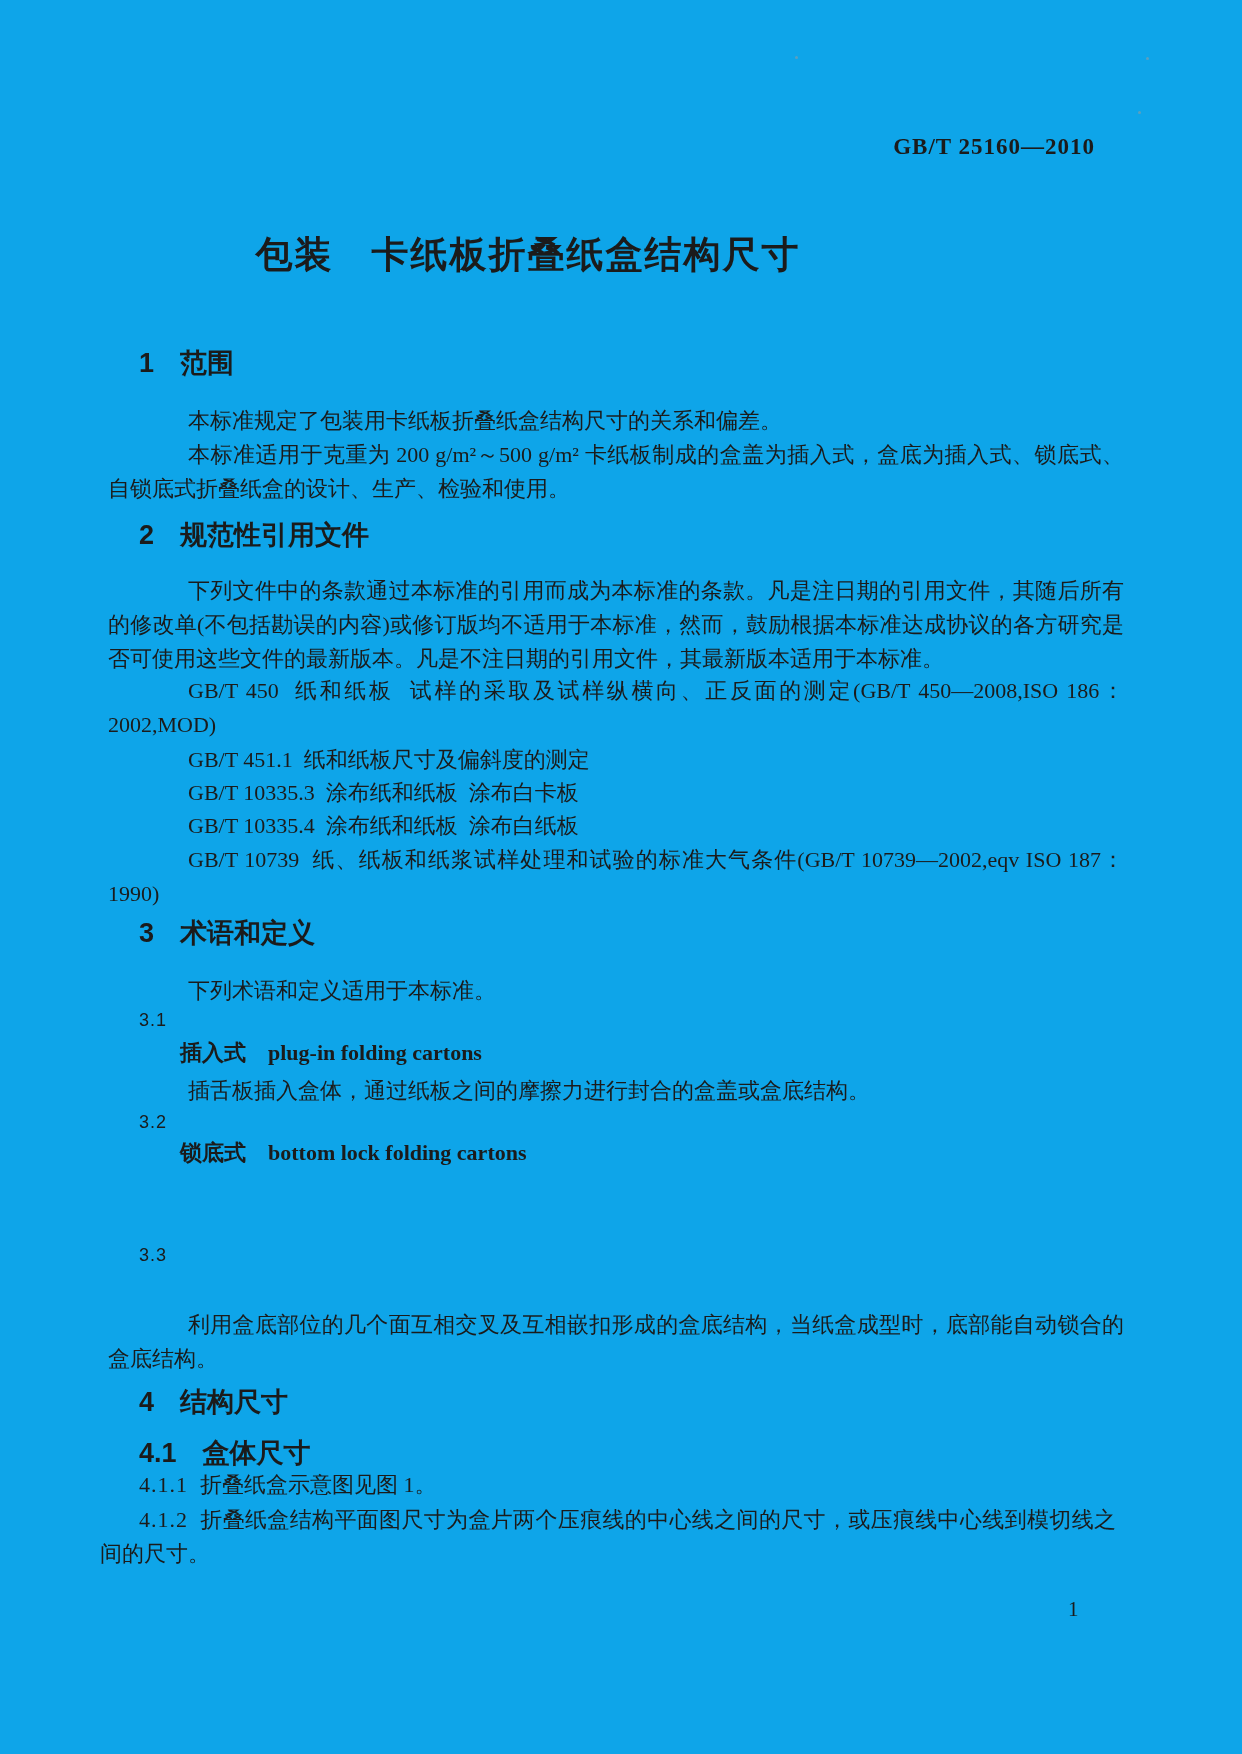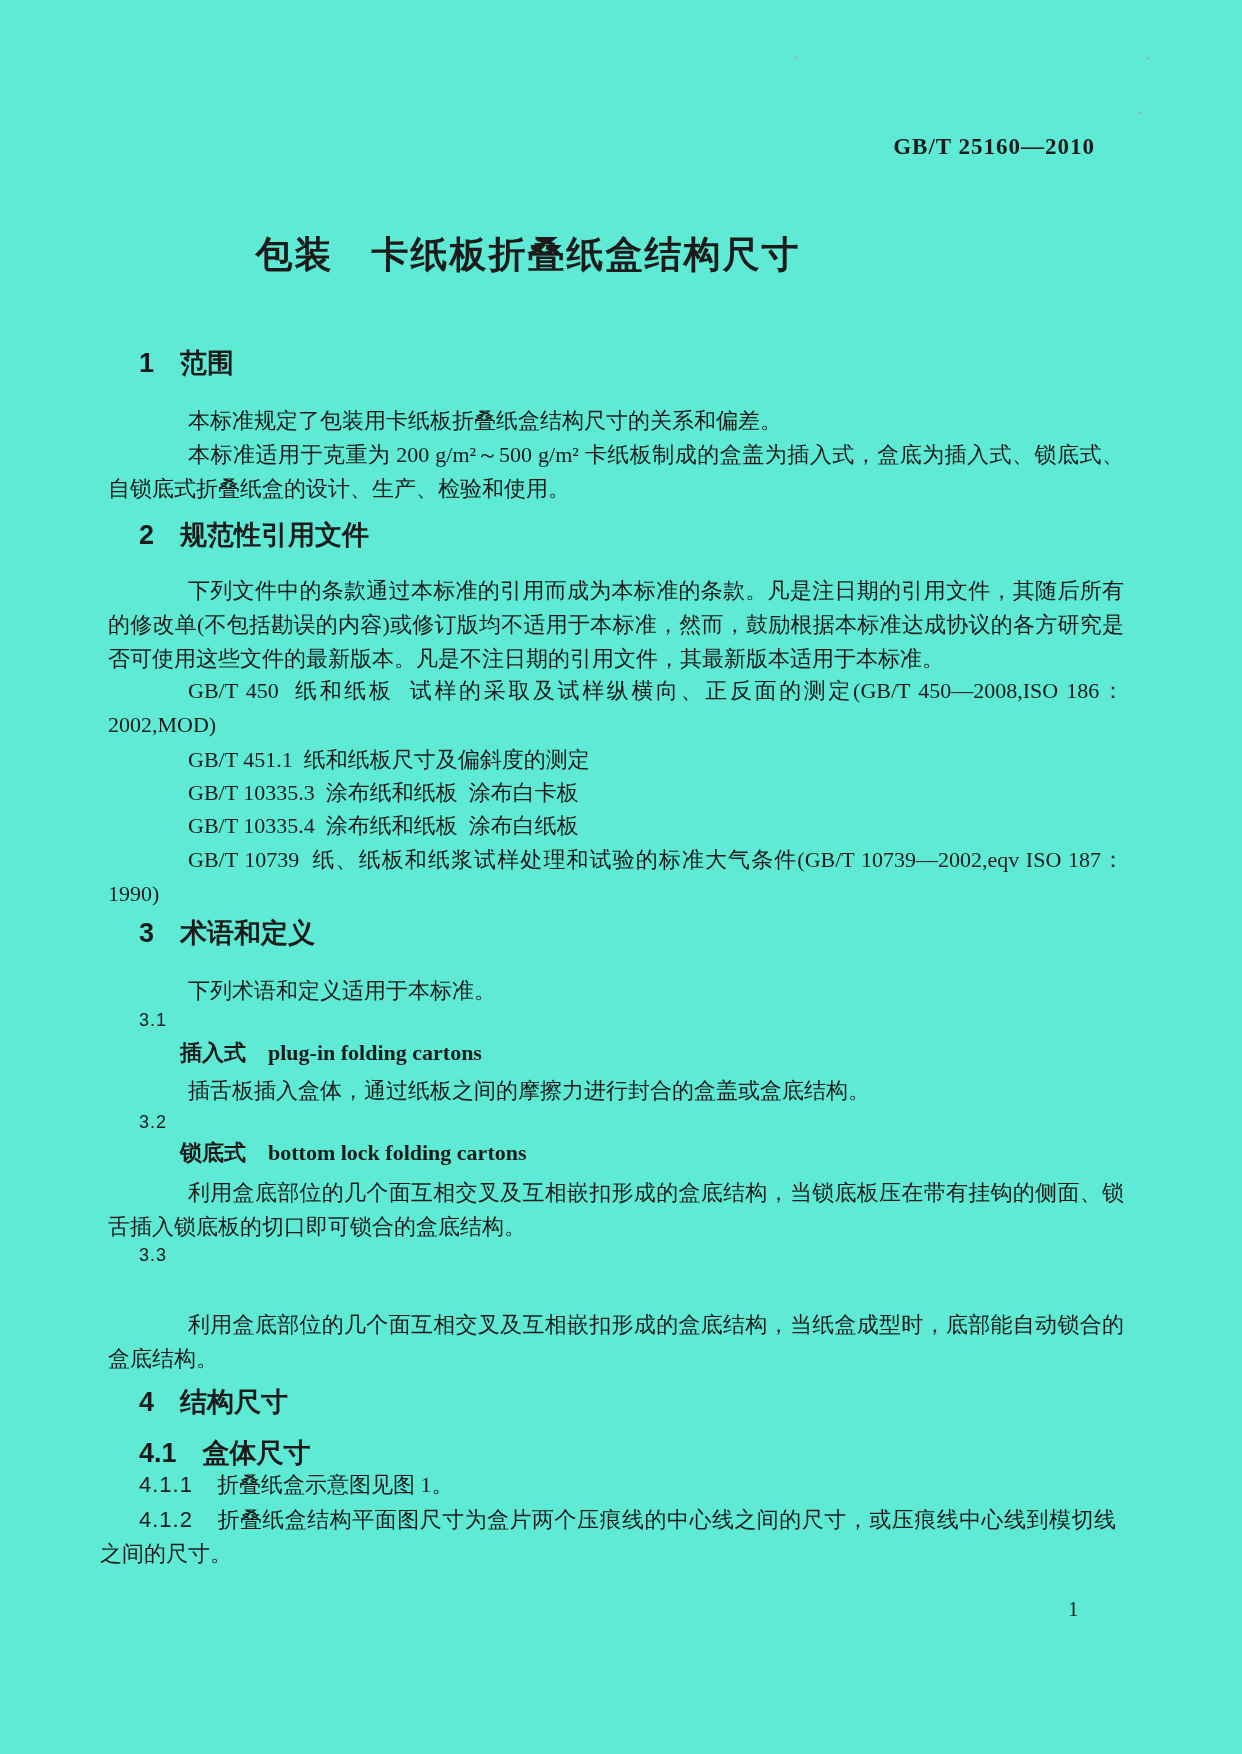--- a/index.html
+++ b/index.html
@@ -1,19 +1,19 @@
 <!DOCTYPE html>
 <html lang="zh"><head>
 <meta charset="utf-8">
 <style>
   html,body{margin:0;padding:0;background:#e8e8e8;}
   .page{
     position:relative;
     width:1242px;height:1754px;
-    background:#5eead4;
+    background:#0ea5e9;
     color:#1b1b1b;
     font-family:"Liberation Serif","DejaVu Serif",serif;
     overflow:hidden;
     margin:0 auto;
   }
   .blk{
     position:absolute;
     left:100px;
     width:1016px;
     font-size:22px;
@@ -69,23 +69,23 @@
     font-family:"Liberation Serif","DejaVu Serif",serif;
     font-weight:700;
     margin-left:22px;
   }
   .clause-p{
     text-align:justify;
     margin:0;
     text-indent:39px;
   }
   .clause-p .cnum-inline{
-    font-family:Liberation Sans, sans-serif;
+    font-family:Liberation Serif, serif;
     letter-spacing:1px;
-    margin-right:24px;
+    margin-right:12px;
   }
   .page-number{
     position:absolute;
     top:1597px;
     left:1068px;
     font-size:21px;
   }
   .speck{position:absolute;background:#9a9a9a;border-radius:50%;width:3px;height:3px;opacity:.55;}
 </style>
 </head>
@@ -111,21 +111,20 @@
 
   <div class="blk h" style="top:916px"><span class="hnum">3</span><span>术语和定义</span></div>
   <p class="blk para" style="top:966px">下列术语和定义适用于本标准。</p>
 
   <div class="blk cnum" style="top:1003px">3.1</div>
   <div class="blk term" style="top:1036px"><span class="term-zh">插入式</span><span class="term-en">plug-in folding cartons</span></div>
   <p class="blk para" style="top:1066px">插舌板插入盒体，通过纸板之间的摩擦力进行封合的盒盖或盒底结构。</p>
 
   <div class="blk cnum" style="top:1105px">3.2</div>
   <div class="blk term" style="top:1136px"><span class="term-zh">锁底式</span><span class="term-en">bottom lock folding cartons</span></div>
-  <p class="blk para" style="top:1168px">利用盒底部位的几个面互相交叉及互相嵌扣形成的盒底结构，当锁底板压在带有挂钩的侧面、锁舌插入锁底板的切口即可锁合的盒底结构。</p>
 
   <div class="blk cnum" style="top:1238px">3.3</div>
   <p class="blk para" style="top:1300px">利用盒底部位的几个面互相交叉及互相嵌扣形成的盒底结构，当纸盒成型时，底部能自动锁合的盒底结构。</p>
 
   <div class="blk h" style="top:1385px"><span class="hnum">4</span><span>结构尺寸</span></div>
   <div class="blk h" style="top:1436px"><span class="hnum">4.1</span><span>盒体尺寸</span></div>
 
   <p class="blk clause-p" style="top:1468px"><span class="cnum-inline">4.1.1</span><span>折叠纸盒示意图见图 1。</span></p>
   <p class="blk clause-p" style="top:1503px"><span class="cnum-inline">4.1.2</span><span>折叠纸盒结构平面图尺寸为盒片两个压痕线的中心线之间的尺寸，或压痕线中心线到模切线之间的尺寸。</span></p>
 

